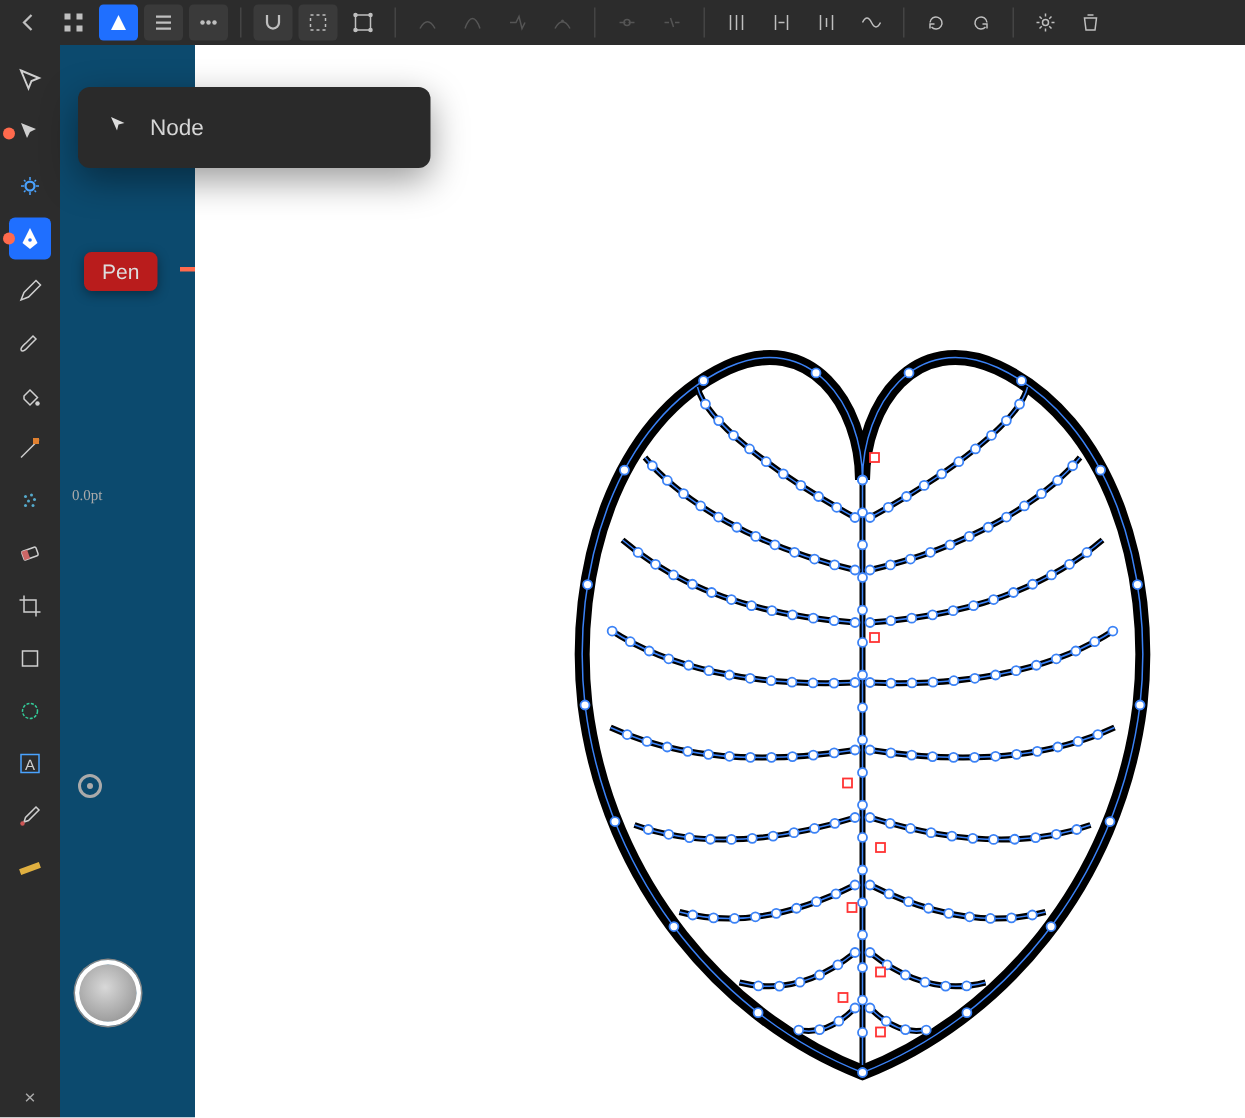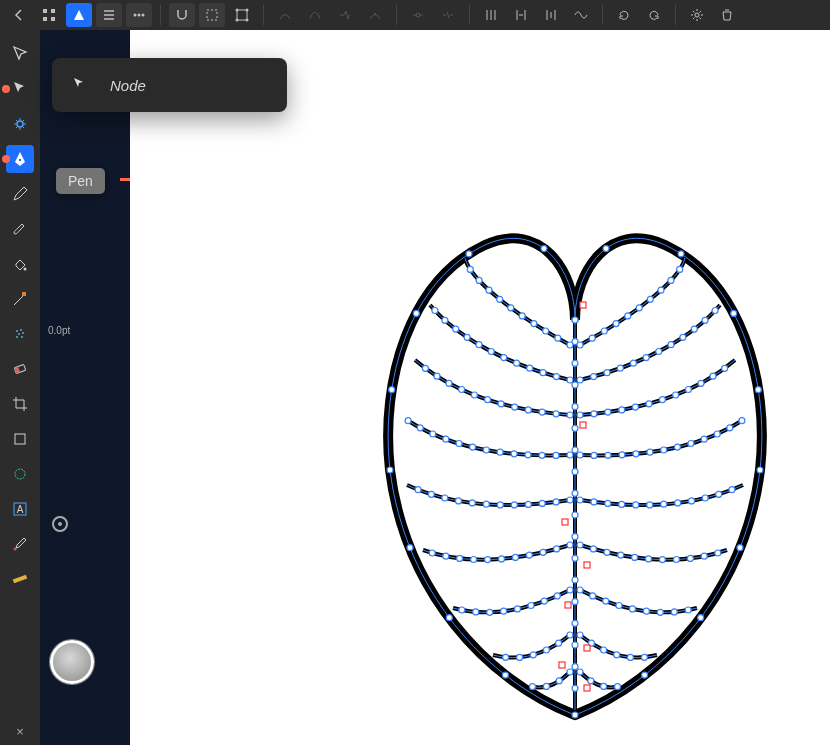--- a/index.html
+++ b/index.html
@@ -17,37 +17,37 @@
 
   
   .toolcol { position: absolute; top: 30px; left: 0; width: 40px; bottom: 0; background: #2c2c2c; display: flex; flex-direction: column; align-items: center; padding-top: 10px; gap: 7px; }
   .tool { width: 28px; height: 28px; border-radius: 4px; display: flex; align-items: center; justify-content: center; color: #cfcfcf; cursor: pointer; position: relative; }
   .tool.active { background: #1f6fff; color: #fff; }
   .tool svg { width: 18px; height: 18px; }
   .dot { position: absolute; left: -4px; top: 50%; transform: translateY(-50%); width: 8px; height: 8px; border-radius: 50%; background: #ff6a4d; }
   .footerX { position: absolute; bottom: 6px; left: 0; width: 40px; text-align: center; color: #aaa; font-size: 13px; cursor: pointer; }
 
   
-  .panel2 { position: absolute; top: 30px; left: 40px; width: 90px; bottom: 0; background: #0f172a; }
+  .panel2 { position: absolute; top: 30px; left: 40px; width: 90px; bottom: 0; background: #0c4a6e; font-family: Liberation Serif, serif; }
   .strokeval { position: absolute; top: 295px; left: 8px; color: #aaa; font-size: 10px; }
   .colorcircle { position: absolute; top: 610px; left: 10px; width: 44px; height: 44px; border-radius: 50%; background: radial-gradient(circle at 45% 40%, #d8d8d8 0%, #999 80%); border: 3px solid #fff; box-shadow: 0 0 0 1px #888; }
   .targeticon { position: absolute; top: 486px; left: 12px; width: 16px; height: 16px; border: 2px solid #aaa; border-radius: 50%; display:flex; align-items:center; justify-content:center;}
   .targeticon::after { content:''; width:4px; height:4px; border-radius:50%; background:#aaa; }
 
   
   .canvas { position: absolute; top: 30px; left: 130px; right: 0; bottom: 0; background: #fff; }
 
   
   .flyout { position: absolute; top: 58px; left: 52px; width: 235px; background: #2a2a2a; border-radius: 8px; padding: 10px 0; box-shadow: 0 8px 24px rgba(0,0,0,0.4); z-index: 20; }
-  .flyitem { display: flex; align-items: center; gap: 22px; padding: 8px 18px; color: #d6d6d6; font-size: 15px; cursor: pointer; font-style: italic; }
+  .flyitem { display: flex; align-items: center; gap: 12px; padding: 8px 18px; color: #d6d6d6; font-size: 15px; cursor: pointer; }
   .flyitem svg { width: 18px; height: 18px; flex-shrink: 0; }
   .pticon { color: #ff6a4d; }
 
   
-  .penchip { position: absolute; top: 168px; left: 56px; background: #737373; color: #ddd; font-size: 14px; padding: 5px 12px; border-radius: 5px; z-index: 19; box-shadow: 0 2px 8px rgba(0,0,0,.4); }
+  .penchip { position: absolute; top: 168px; left: 56px; background: #b91c1c; color: #ddd; font-size: 14px; padding: 5px 12px; border-radius: 5px; z-index: 19; box-shadow: 0 2px 8px rgba(0,0,0,.4); }
 
   
   .annot { position: absolute; font-size: 22px; color: #222; font-weight: 500; }
   .arrow { position: absolute; height: 3px; background: #ff6a4d; }
   .arrow::after { content:''; position:absolute; right:-1px; top:-3px; width:0;height:0; border-left:0; }
 
   
   .leaf { position: absolute; top: 180px; left: 235px; width: 420px; height: 520px; }
   .leaf svg { width: 100%; height: 100%; overflow: visible; }
   .outline { fill: none; stroke: #000; stroke-width: 10; }

